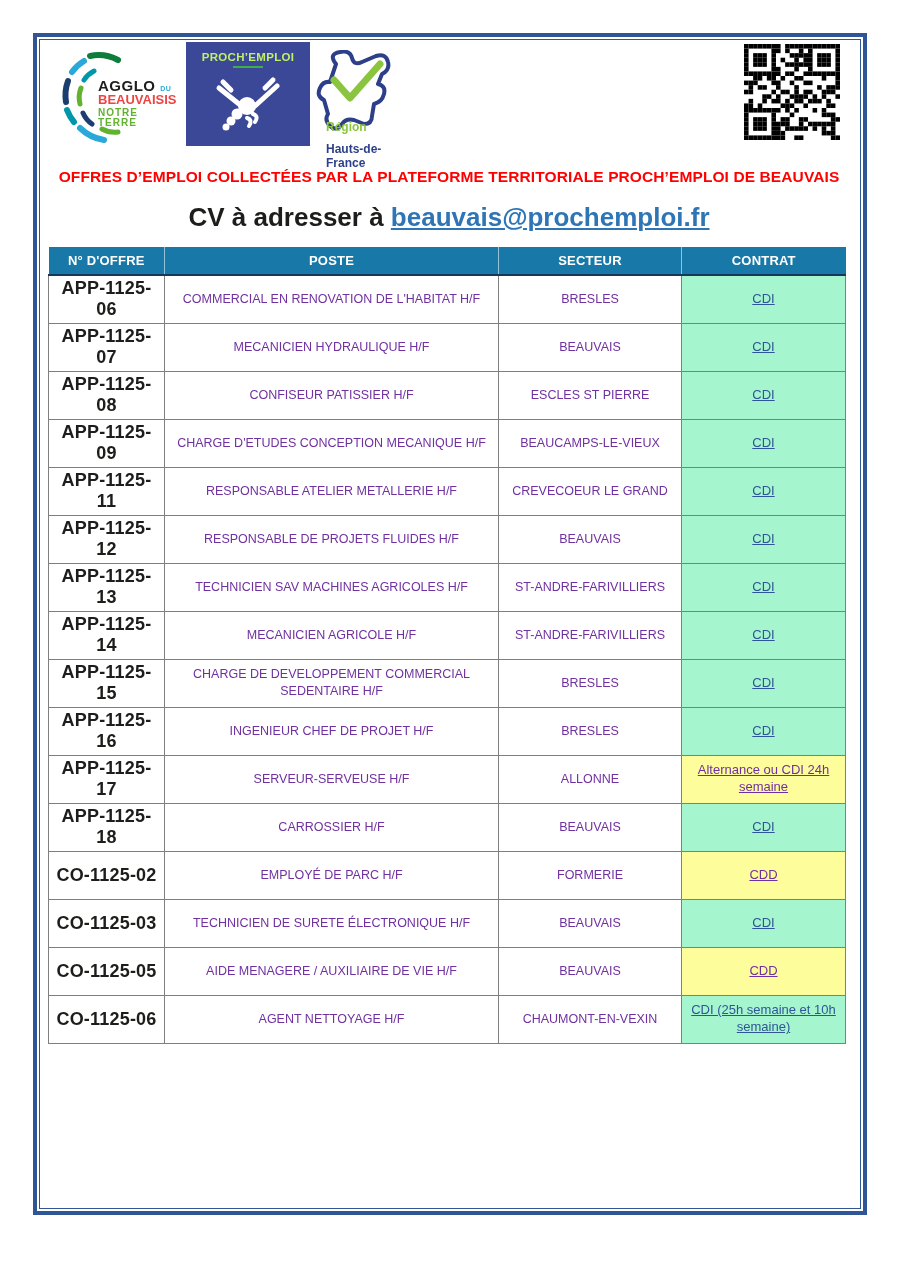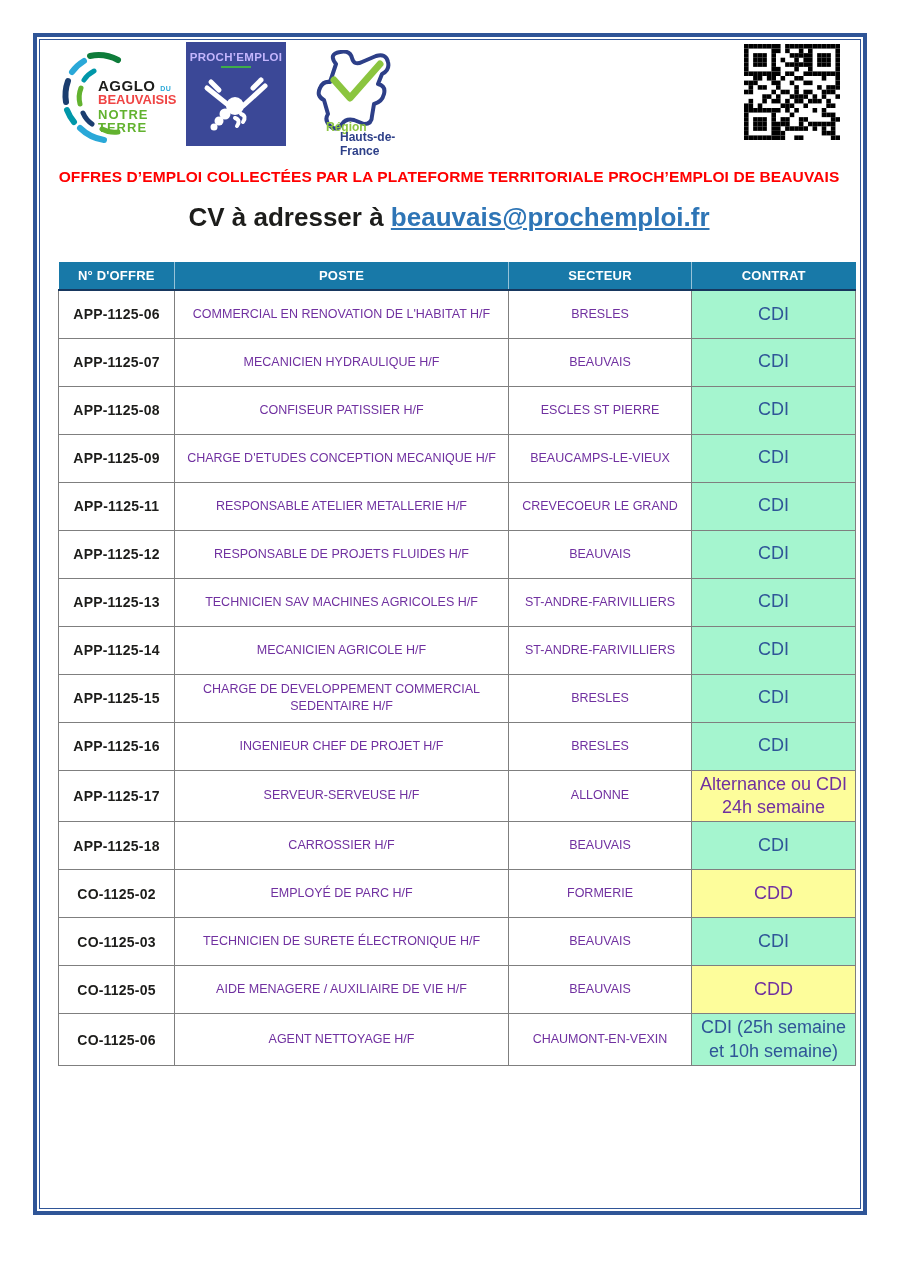--- a/index.html
+++ b/index.html
@@ -11,50 +11,50 @@
 
   .content{position:absolute;left:46px;top:42px;width:806px;}
 
   
   .logos{position:relative;height:110px;}
   .logo-agglo{position:absolute;left:14px;top:8px;width:120px;height:96px;}
   .agglo-text{position:absolute;left:38px;top:28px;line-height:1;}
   .agglo-l1{font-size:15px;font-weight:bold;color:#1d1d1b;letter-spacing:.5px;}
   .agglo-du{font-size:7px;color:#2aa8d8;font-weight:bold;}
   .agglo-l2{font-size:13px;font-weight:bold;color:#ef4444;}
-  .agglo-l3{font-size:13px;font-weight:bold;color:#62b22f;letter-spacing:1px;margin-top:2px;}
-
-  .logo-proch{position:absolute;left:140px;top:0;width:100px;height:104px;background:#3b4897;color:#c4b5fd;text-align:center;}
+  .agglo-l3{font-size:10px;font-weight:bold;color:#62b22f;letter-spacing:1px;margin-top:2px;}
+
+  .logo-proch{position:absolute;left:140px;top:0;width:124px;height:104px;background:#3b4897;color:#bef264;text-align:center;}
   .proch-title{font-size:11.5px;font-weight:bold;letter-spacing:.3px;margin-top:9px;}
   .proch-rule{width:30px;height:2px;background:#3fae49;margin:3px auto 0;}
   .proch-hands{margin-top:6px;}
 
   .logo-region{position:absolute;left:252px;top:8px;width:110px;height:98px;}
   .region-l1{position:absolute;left:28px;top:70px;font-size:12px;font-weight:bold;color:#8bc53f;}
-  .region-l2{position:absolute;left:28px;top:80px;font-size:12px;font-weight:bold;color:#2d3f88;margin-left:14px;}
+  .region-l2{position:absolute;left:28px;top:92px;font-size:12px;font-weight:bold;color:#2d3f88;}
 
   .qr{position:absolute;right:12px;top:2px;width:96px;height:96px;}
 
   
   .banner{margin-top:16px;text-align:center;font-size:15.5px;font-weight:bold;color:var(--banner-red);letter-spacing:.1px;}
 
   
-  .cv-line{margin-top:16px;margin-bottom:29px;text-align:center;font-size:26px;font-weight:bold;color:#1d1d1b;}
+  .cv-line{margin-top:16px;margin-bottom:14px;text-align:center;font-size:26px;font-weight:bold;color:#1d1d1b;}
   .cv-line a{color:var(--link-blue);text-decoration:underline;cursor:pointer;}
 
   
-  table.offers{border-collapse:collapse;table-layout:fixed;width:797px;margin-left:12px;padding-left:24px;}
+  table.offers{border-collapse:collapse;table-layout:fixed;width:797px;margin-left:2px;padding-left:24px;}
   col.c-offer{width:116px;} col.c-poste{width:334px;} col.c-secteur{width:183px;} col.c-contrat{width:164px;}
   thead th{background:var(--header-teal);color:#fff;font-size:13px;font-weight:bold;height:25px;
     border-right:1px solid rgba(255,255,255,.55);border-bottom:2px solid #17375e;letter-spacing:.2px;}
   thead th:last-child{border-right:none;}
   tbody td{border:1px solid #7f7f7f;height:48px;text-align:center;vertical-align:middle;padding:2px 6px;box-sizing:border-box;}
-  td.offer{font-size:14px;font-weight:bold;color:#1d1d1b;letter-spacing:.2px;}
+  td.offer{font-size:18px;font-weight:bold;color:#1d1d1b;letter-spacing:.2px;}
   td.poste,td.secteur{font-size:12.5px;font-weight:normal;color:var(--purple);line-height:1.35;}
-  td.contrat{font-size:18px;line-height:1.3;}
+  td.contrat{font-size:13px;line-height:1.3;text-decoration:underline;}
   td.contrat.green{background:var(--green-bg);color:var(--cdi-blue);}
   td.contrat.yellow{background:var(--yellow-bg);color:var(--purple);}
 </style>
 </head>
 <body>
 
 <div class="page-frame">
   <div class="page-frame-inner"></div>
 </div>
 

